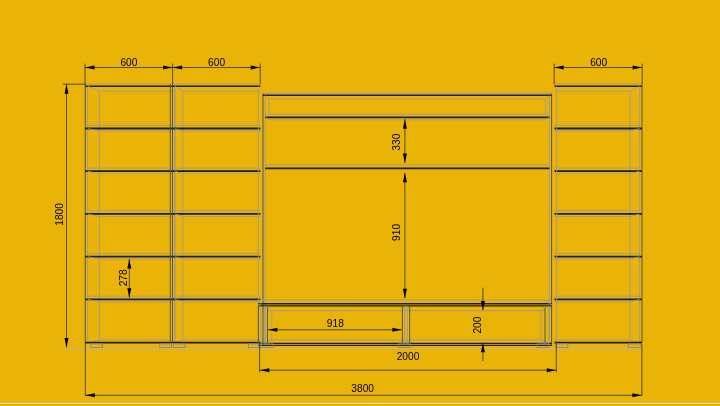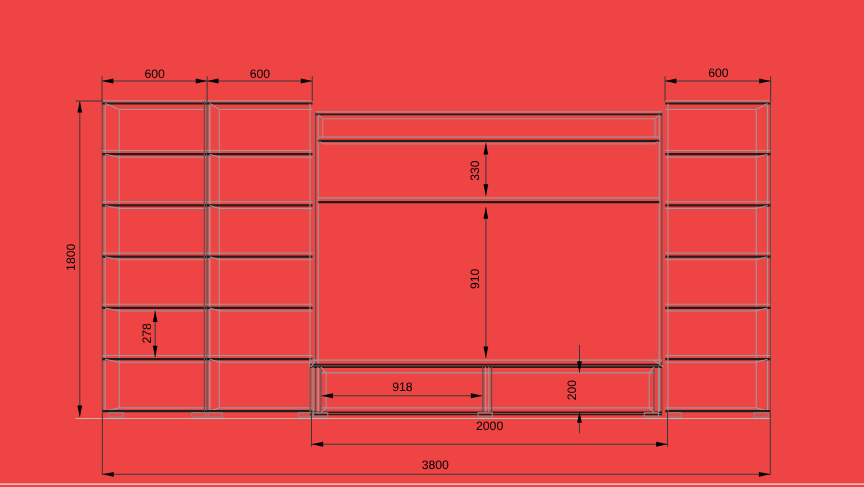--- a/index.html
+++ b/index.html
@@ -1,15 +1,15 @@
 <!DOCTYPE html>
 <html><head><meta charset="utf-8">
 <style>
 html,body{margin:0;padding:0;background:#fdfdfd;}
-#canvas{width:720px;height:406px;position:relative;background:#ef4444;overflow:hidden;}
+#canvas{width:720px;height:406px;position:relative;background:#eab308;overflow:hidden;}
 text{font-family:"Liberation Sans",sans-serif;fill:#000;}
 </style></head><body>
 <div id="canvas">
 <svg width="720" height="406" viewBox="0 0 720 406">
 
 <g>
 <line x1="85.2" y1="84.0" x2="85.2" y2="342.6" stroke="#555555" stroke-width="1.0"></line>
 <line x1="87.60000000000001" y1="86.2" x2="87.60000000000001" y2="342.6" stroke="#9a9a9a" stroke-width="0.9"></line>
 <line x1="99.4" y1="91.2" x2="99.4" y2="339.9" stroke="#9a9a9a" stroke-width="0.9"></line>
 <line x1="85.2" y1="84.0" x2="172.4" y2="84.0" stroke="#9a9a9a" stroke-width="0.9"></line>

